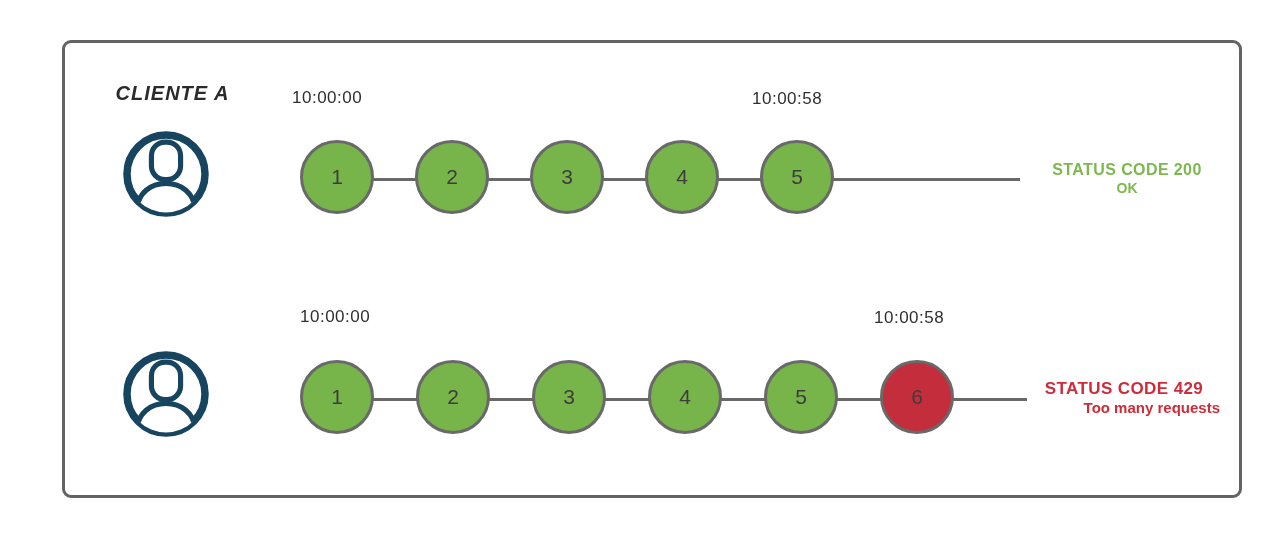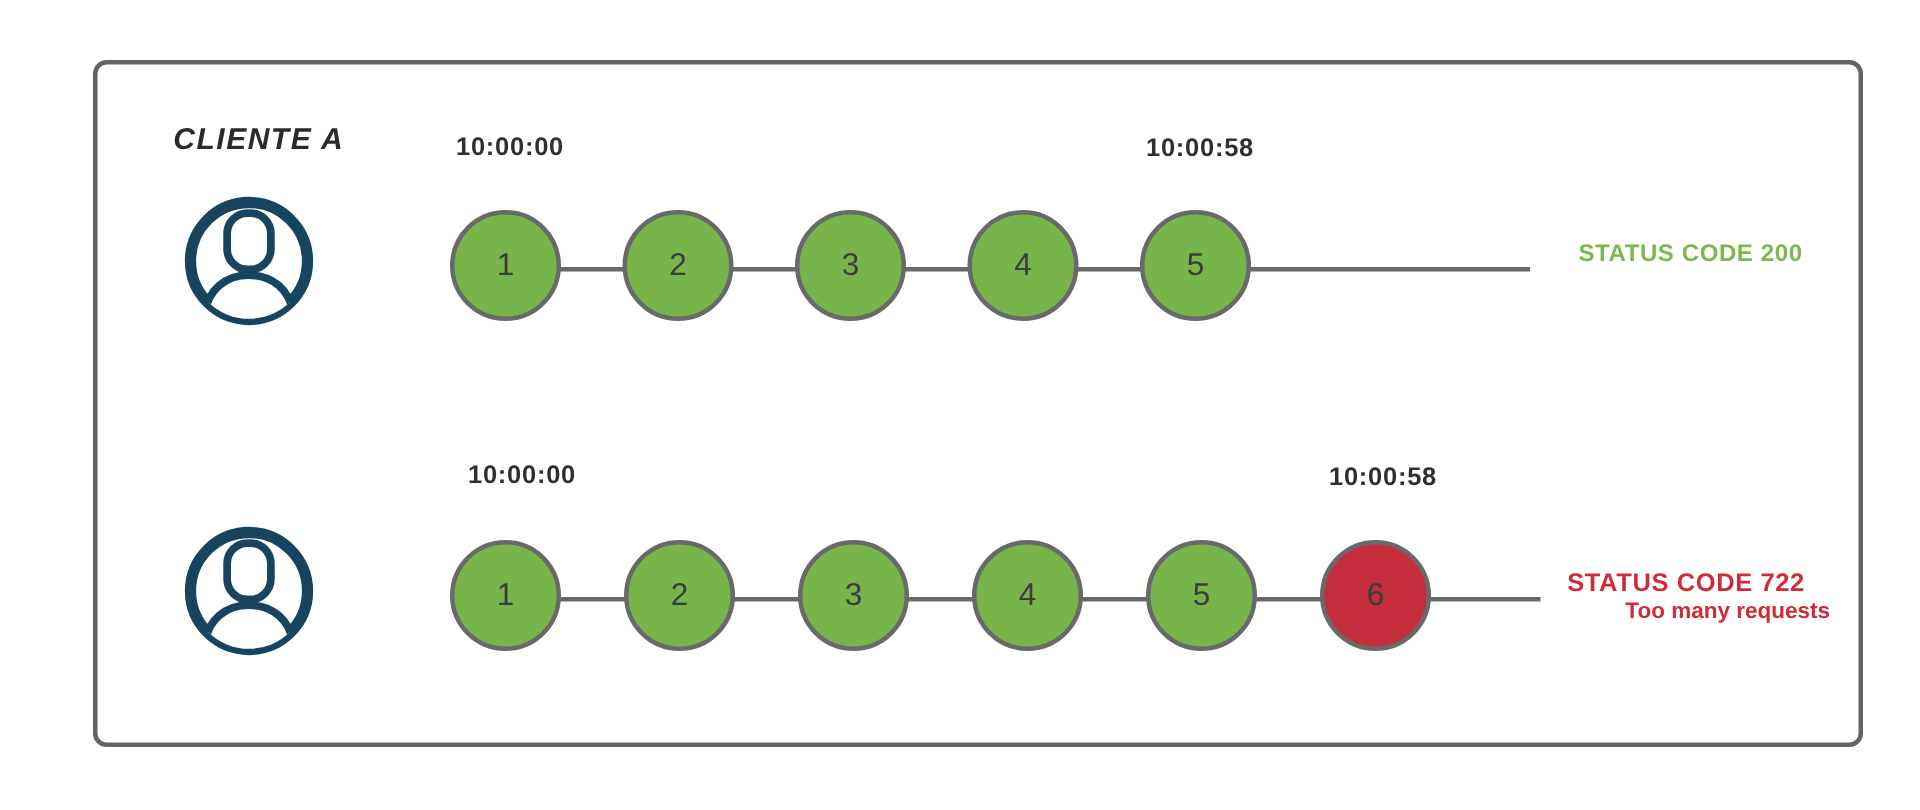--- a/index.html
+++ b/index.html
@@ -37,24 +37,24 @@
     font-size:20px;
     letter-spacing:1px;
     color:#2b2b2b;
     text-align:center;
     white-space:nowrap;
   }
   .person-icon{position:absolute;width:94px;height:94px;}
   .timestamp{
     position:absolute;
     width:96px;
-    font-weight:700;
+    font-weight:400;
     font-size:17px;
     color:var(--text-dark);
-    text-align:center;
+    text-align:left;
     letter-spacing:0.5px;
     white-space:nowrap;
   }
   .timeline-line{
     position:absolute;
     height:3px;
     background:var(--gray);
     z-index:1;
   }
   .request-circle{
@@ -112,20 +112,21 @@
     <div class="timeline-line" style="left:340px;top:178px;width:680px;"></div>
 
     <div class="request-circle" style="left:300px;top:140px;">1</div>
     <div class="request-circle" style="left:415px;top:140px;">2</div>
     <div class="request-circle" style="left:530px;top:140px;">3</div>
     <div class="request-circle" style="left:645px;top:140px;">4</div>
     <div class="request-circle" style="left:760px;top:140px;">5</div>
 
     <div class="status-block ok" style="left:1028px;top:160px;width:164px;margin-left:17px;">
       <div class="status-line1">STATUS CODE 200</div>
+      <div class="status-line2">OK</div>
     </div>
   </div>
 
   <div class="row">
 
     <svg class="person-icon" style="left:119px;top:347px;" viewBox="0 0 100 100">
       <defs>
           <clipPath id="clipB">
             <circle cx="50" cy="50" r="41"></circle>
           </clipPath>
@@ -143,18 +144,18 @@
     <div class="timeline-line" style="left:340px;top:398px;width:687px;"></div>
 
     <div class="request-circle" style="left:300px;top:360px;">1</div>
     <div class="request-circle" style="left:416px;top:360px;">2</div>
     <div class="request-circle" style="left:532px;top:360px;">3</div>
     <div class="request-circle" style="left:648px;top:360px;">4</div>
     <div class="request-circle" style="left:764px;top:360px;">5</div>
     <div class="request-circle rejected" style="left:880px;top:360px;">6</div>
 
     <div class="status-block err" style="left:1028px;top:379px;width:192px;">
-      <div class="status-line1">STATUS CODE 722</div>
+      <div class="status-line1">STATUS CODE 429</div>
       <div class="status-line2">Too many requests</div>
     </div>
   </div>
 
 </div>
 
 </body></html>

